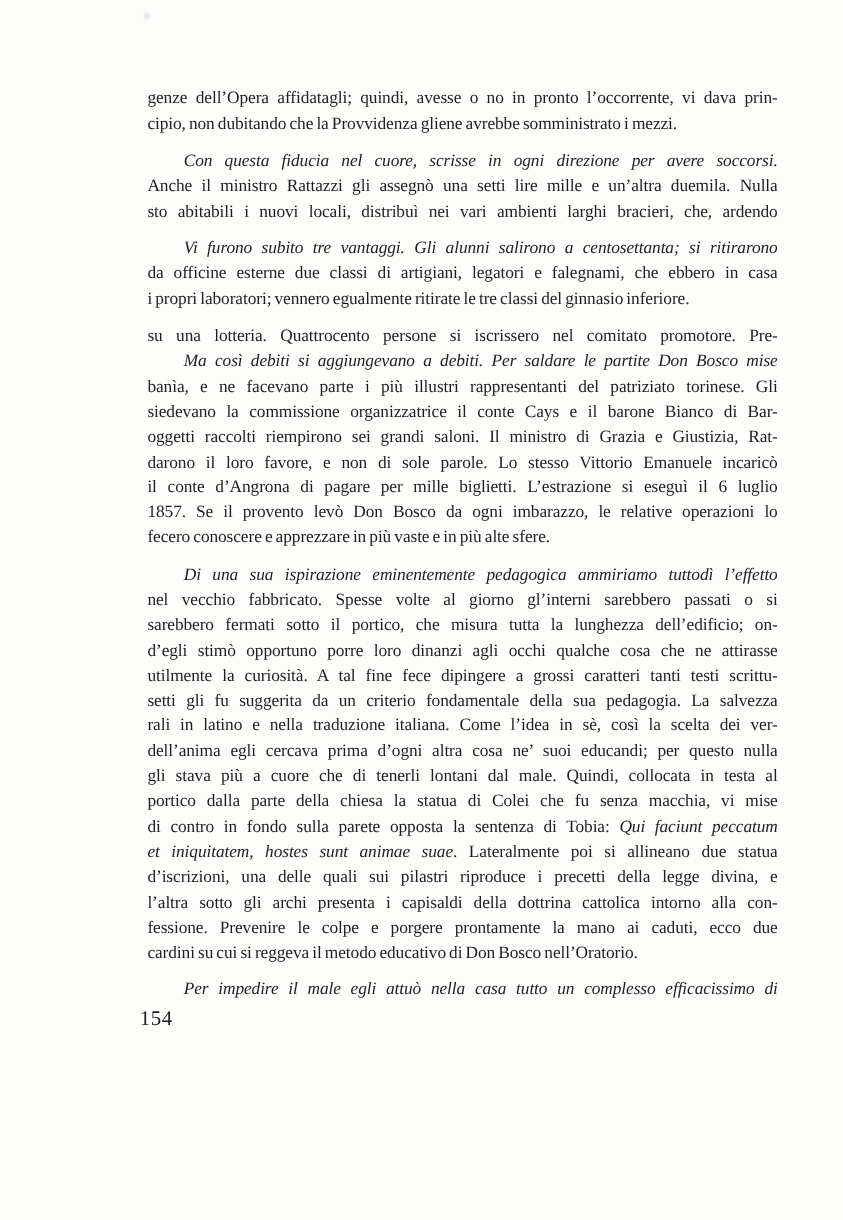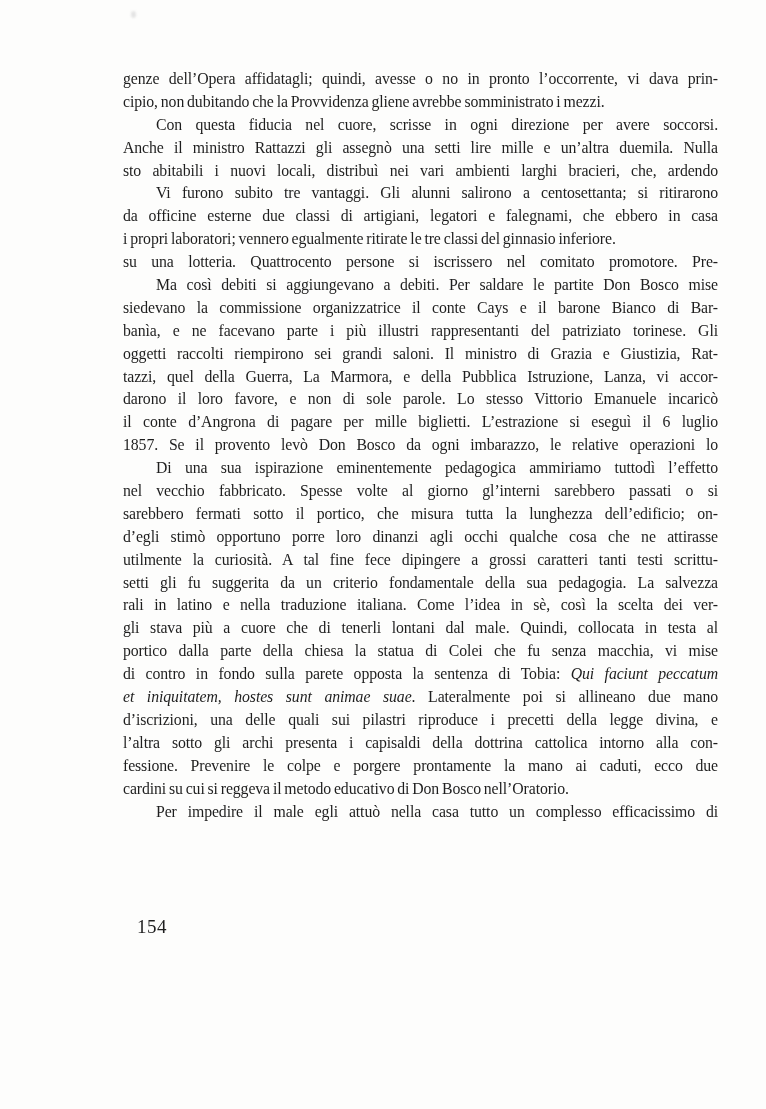--- a/index.html
+++ b/index.html
@@ -30,45 +30,46 @@
     filter: blur(1px);
     opacity: .7;
   }
   .text-block {
     position: absolute;
     left: 123px;
     top: 68px;
     width: 595px;
   }
   .paragraph {
-    margin: 0;
+    margin: 11px;
     padding: 0;
   }
   .line {
     font-size: 15.8px;
     line-height: 22.9px;
     height: 22.9px;
     letter-spacing: -0.1px;
     word-spacing: -1px;
     text-align: justify;
     text-align-last: justify;
     overflow: hidden;
     white-space: normal;
   }
   .line.indent {
     text-indent: 33px;
+    font-style: italic;
   }
   .line.last {
     text-align-last: left;
   }
   .line i {
   }
   .page-number {
     position: absolute;
-    left: 137px;
+    left: 127px;
     top: 916px;
     font-size: 19px;
     letter-spacing: 0.5px;
   }
 </style>
 </head>
 <body style="--ink: #1e1e1e; --paper: #fdfdfc;">
 
 <div class="page">
   <div class="speck"></div>
@@ -83,40 +84,41 @@
         <div class="line"><span>sto abitabili i nuovi locali, distribuì nei vari ambienti larghi bracieri, che, ardendo</span></div>
       </div>
       <div class="paragraph">
         <div class="line indent"><span>Vi furono subito tre vantaggi. Gli alunni salirono a centosettanta; si ritirarono</span></div>
         <div class="line"><span>da officine esterne due classi di artigiani, legatori e falegnami, che ebbero in casa</span></div>
         <div class="line last"><span>i propri laboratori; vennero egualmente ritirate le tre classi del ginnasio inferiore.</span></div>
       </div>
       <div class="paragraph">
         <div class="line"><span>su una lotteria. Quattrocento persone si iscrissero nel comitato promotore. Pre-</span></div>
         <div class="line indent"><span>Ma così debiti si aggiungevano a debiti. Per saldare le partite Don Bosco mise</span></div>
+        <div class="line"><span>banìa, e ne facevano parte i più illustri rappresentanti del patriziato torinese. Gli</span></div>
         <div class="line"><span>siedevano la commissione organizzatrice il conte Cays e il barone Bianco di Bar-</span></div>
-        <div class="line"><span>banìa, e ne facevano parte i più illustri rappresentanti del patriziato torinese. Gli</span></div>
         <div class="line"><span>oggetti raccolti riempirono sei grandi saloni. Il ministro di Grazia e Giustizia, Rat-</span></div>
-        <div class="line"><span>tazzi, quel della Guerra, La Marmora, e della Pubblica Istruzione, Lanza, vi accor-</span></div>
         <div class="line"><span>darono il loro favore, e non di sole parole. Lo stesso Vittorio Emanuele incaricò</span></div>
         <div class="line"><span>il conte d’Angrona di pagare per mille biglietti. L’estrazione si eseguì il 6 luglio</span></div>
         <div class="line"><span>1857. Se il provento levò Don Bosco da ogni imbarazzo, le relative operazioni lo</span></div>
+        <div class="line last"><span>fecero conoscere e apprezzare in più vaste e in più alte sfere.</span></div>
       </div>
       <div class="paragraph">
         <div class="line indent"><span>Di una sua ispirazione eminentemente pedagogica ammiriamo tuttodì l’effetto</span></div>
         <div class="line"><span>nel vecchio fabbricato. Spesse volte al giorno gl’interni sarebbero passati o si</span></div>
         <div class="line"><span>sarebbero fermati sotto il portico, che misura tutta la lunghezza dell’edificio; on-</span></div>
         <div class="line"><span>d’egli stimò opportuno porre loro dinanzi agli occhi qualche cosa che ne attirasse</span></div>
         <div class="line"><span>utilmente la curiosità. A tal fine fece dipingere a grossi caratteri tanti testi scrittu-</span></div>
         <div class="line"><span>setti gli fu suggerita da un criterio fondamentale della sua pedagogia. La salvezza</span></div>
         <div class="line"><span>rali in latino e nella traduzione italiana. Come l’idea in sè, così la scelta dei ver-</span></div>
+        <div class="line"><span>dell’anima egli cercava prima d’ogni altra cosa ne’ suoi educandi; per questo nulla</span></div>
         <div class="line"><span>gli stava più a cuore che di tenerli lontani dal male. Quindi, collocata in testa al</span></div>
         <div class="line"><span>portico dalla parte della chiesa la statua di Colei che fu senza macchia, vi mise</span></div>
         <div class="line"><span>di contro in fondo sulla parete opposta la sentenza di Tobia: </span><i>Qui faciunt peccatum</i></div>
-        <div class="line"><i>et iniquitatem, hostes sunt animae suae</i><span>. Lateralmente poi si allineano due mano</span></div>
+        <div class="line"><i>et iniquitatem, hostes sunt animae suae</i><span>. Lateralmente poi si allineano due statua</span></div>
         <div class="line"><span>d’iscrizioni, una delle quali sui pilastri riproduce i precetti della legge divina, e</span></div>
         <div class="line"><span>l’altra sotto gli archi presenta i capisaldi della dottrina cattolica intorno alla con-</span></div>
         <div class="line"><span>fessione. Prevenire le colpe e porgere prontamente la mano ai caduti, ecco due</span></div>
         <div class="line last"><span>cardini su cui si reggeva il metodo educativo di Don Bosco nell’Oratorio.</span></div>
       </div>
       <div class="paragraph">
         <div class="line indent"><span>Per impedire il male egli attuò nella casa tutto un complesso efficacissimo di</span></div>
       </div>
     </div>
   <div class="page-number">154</div>

